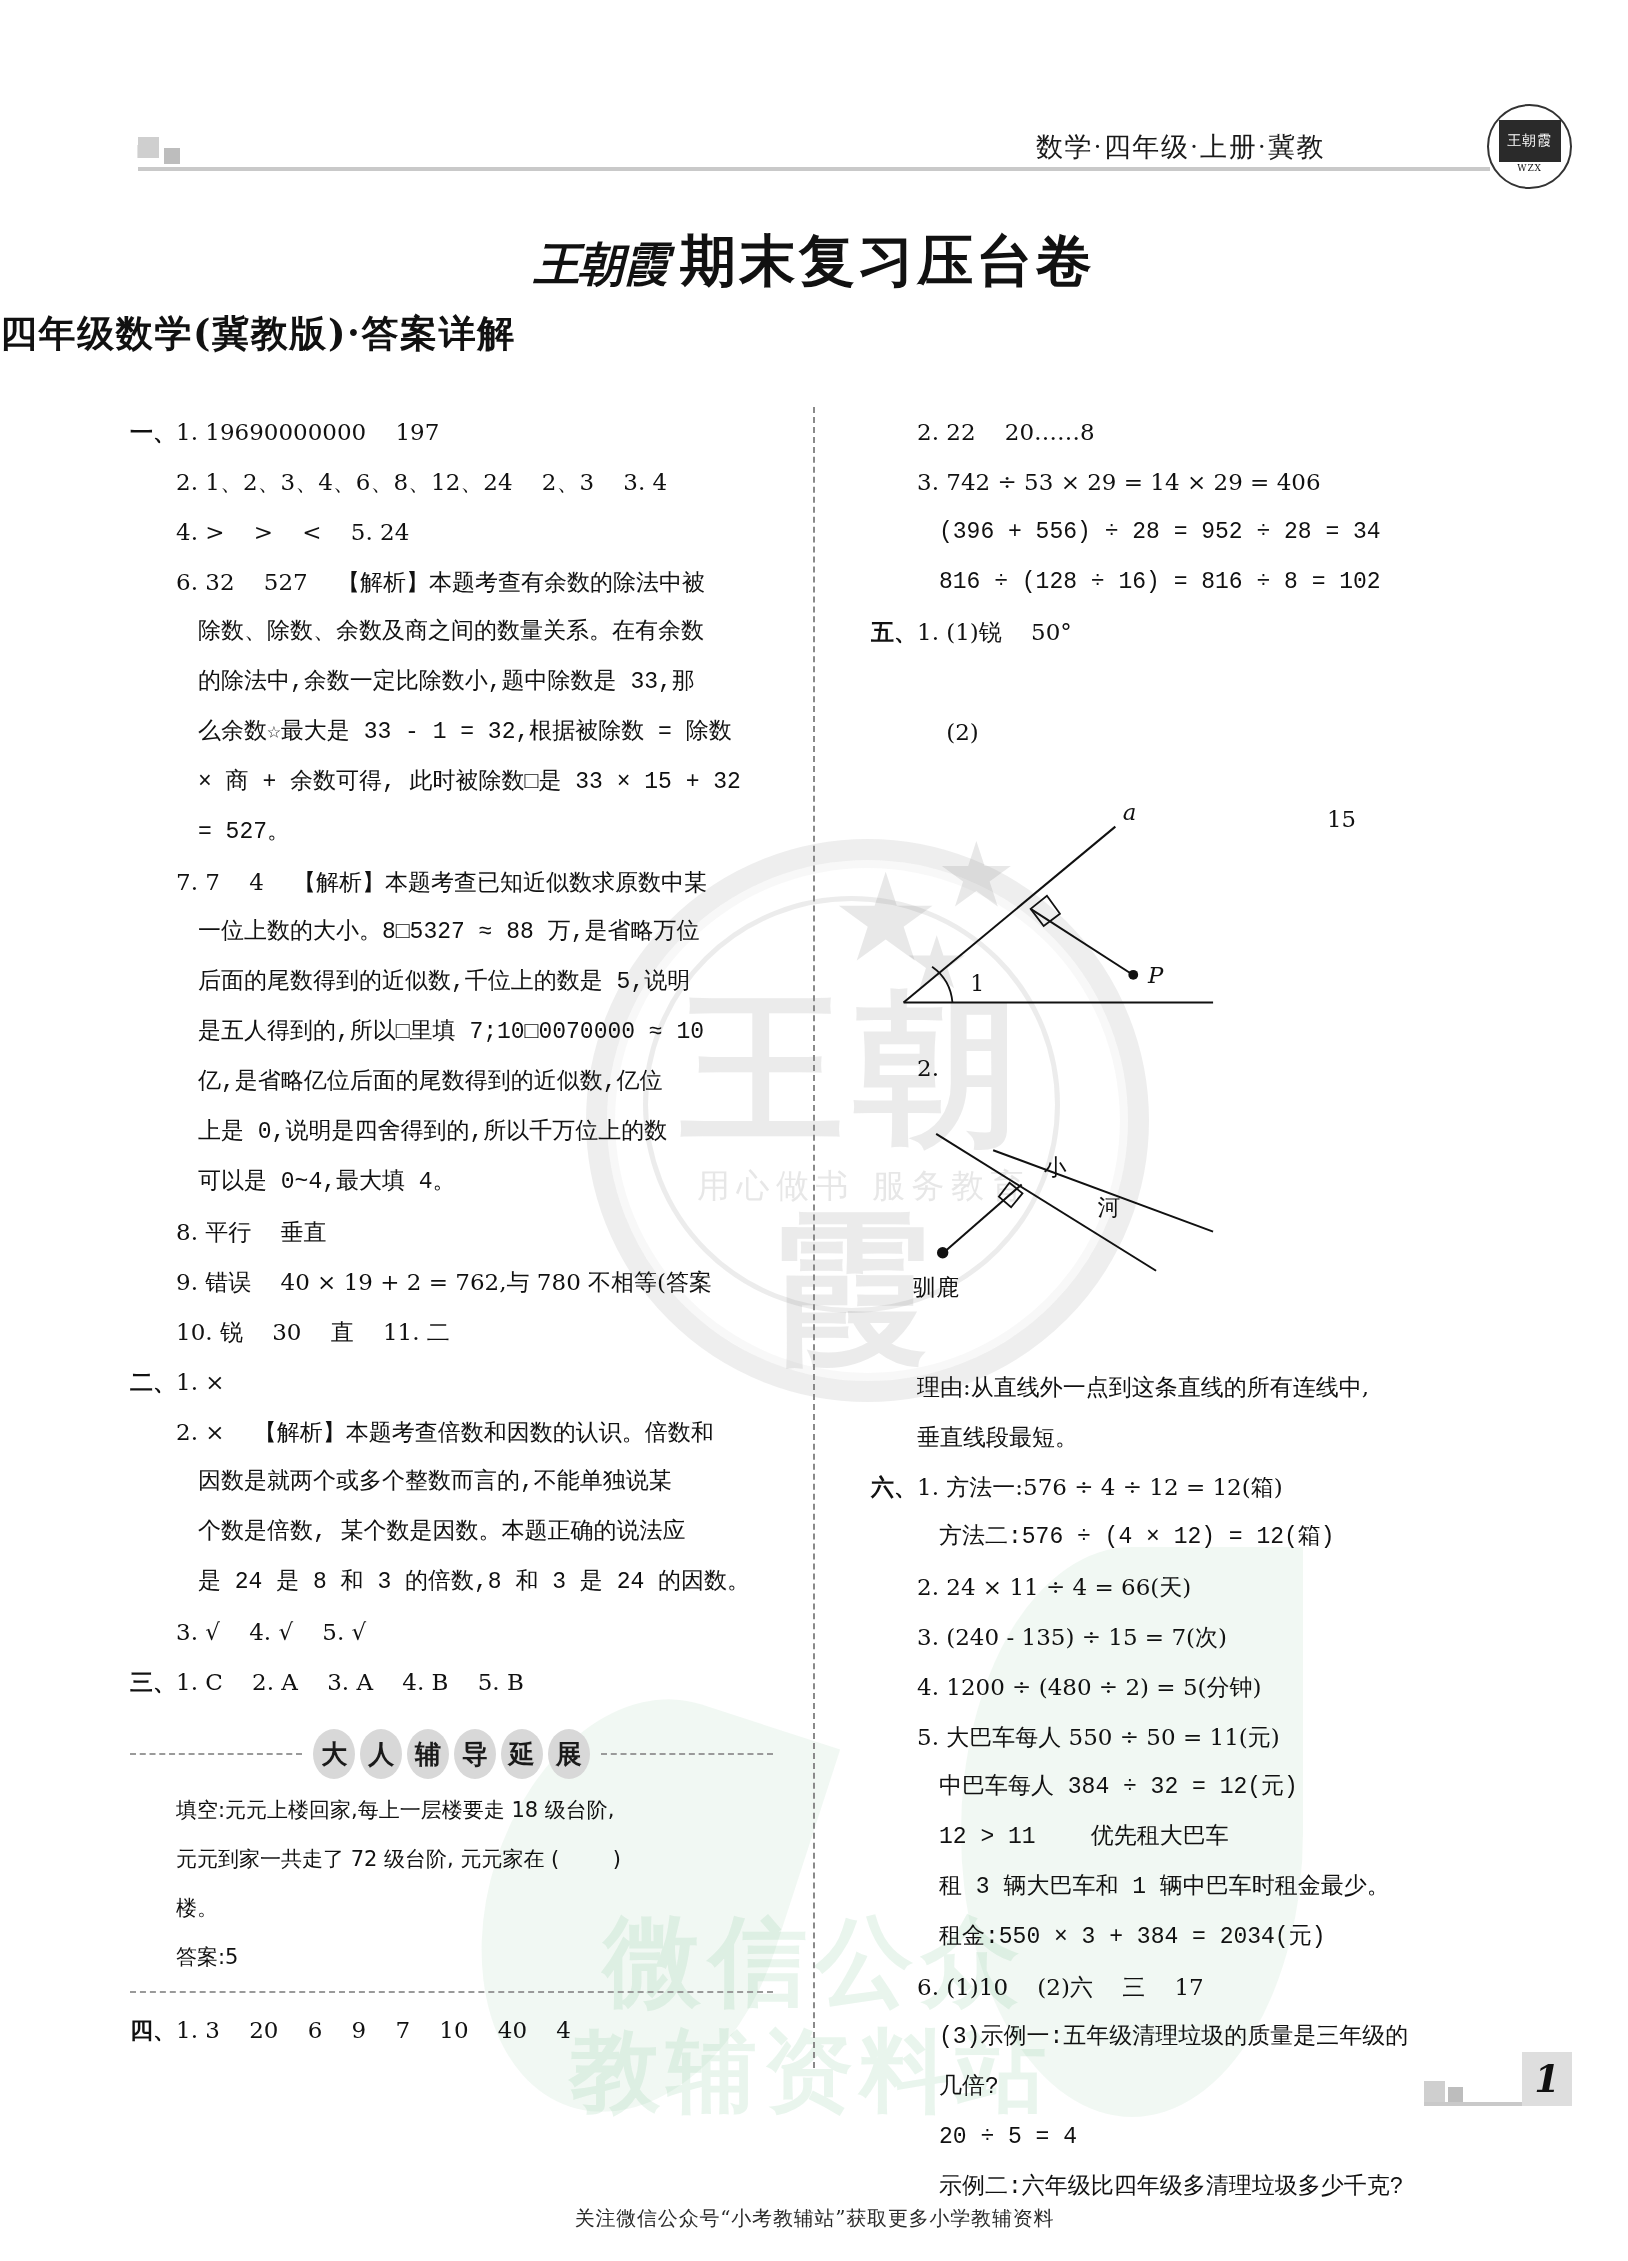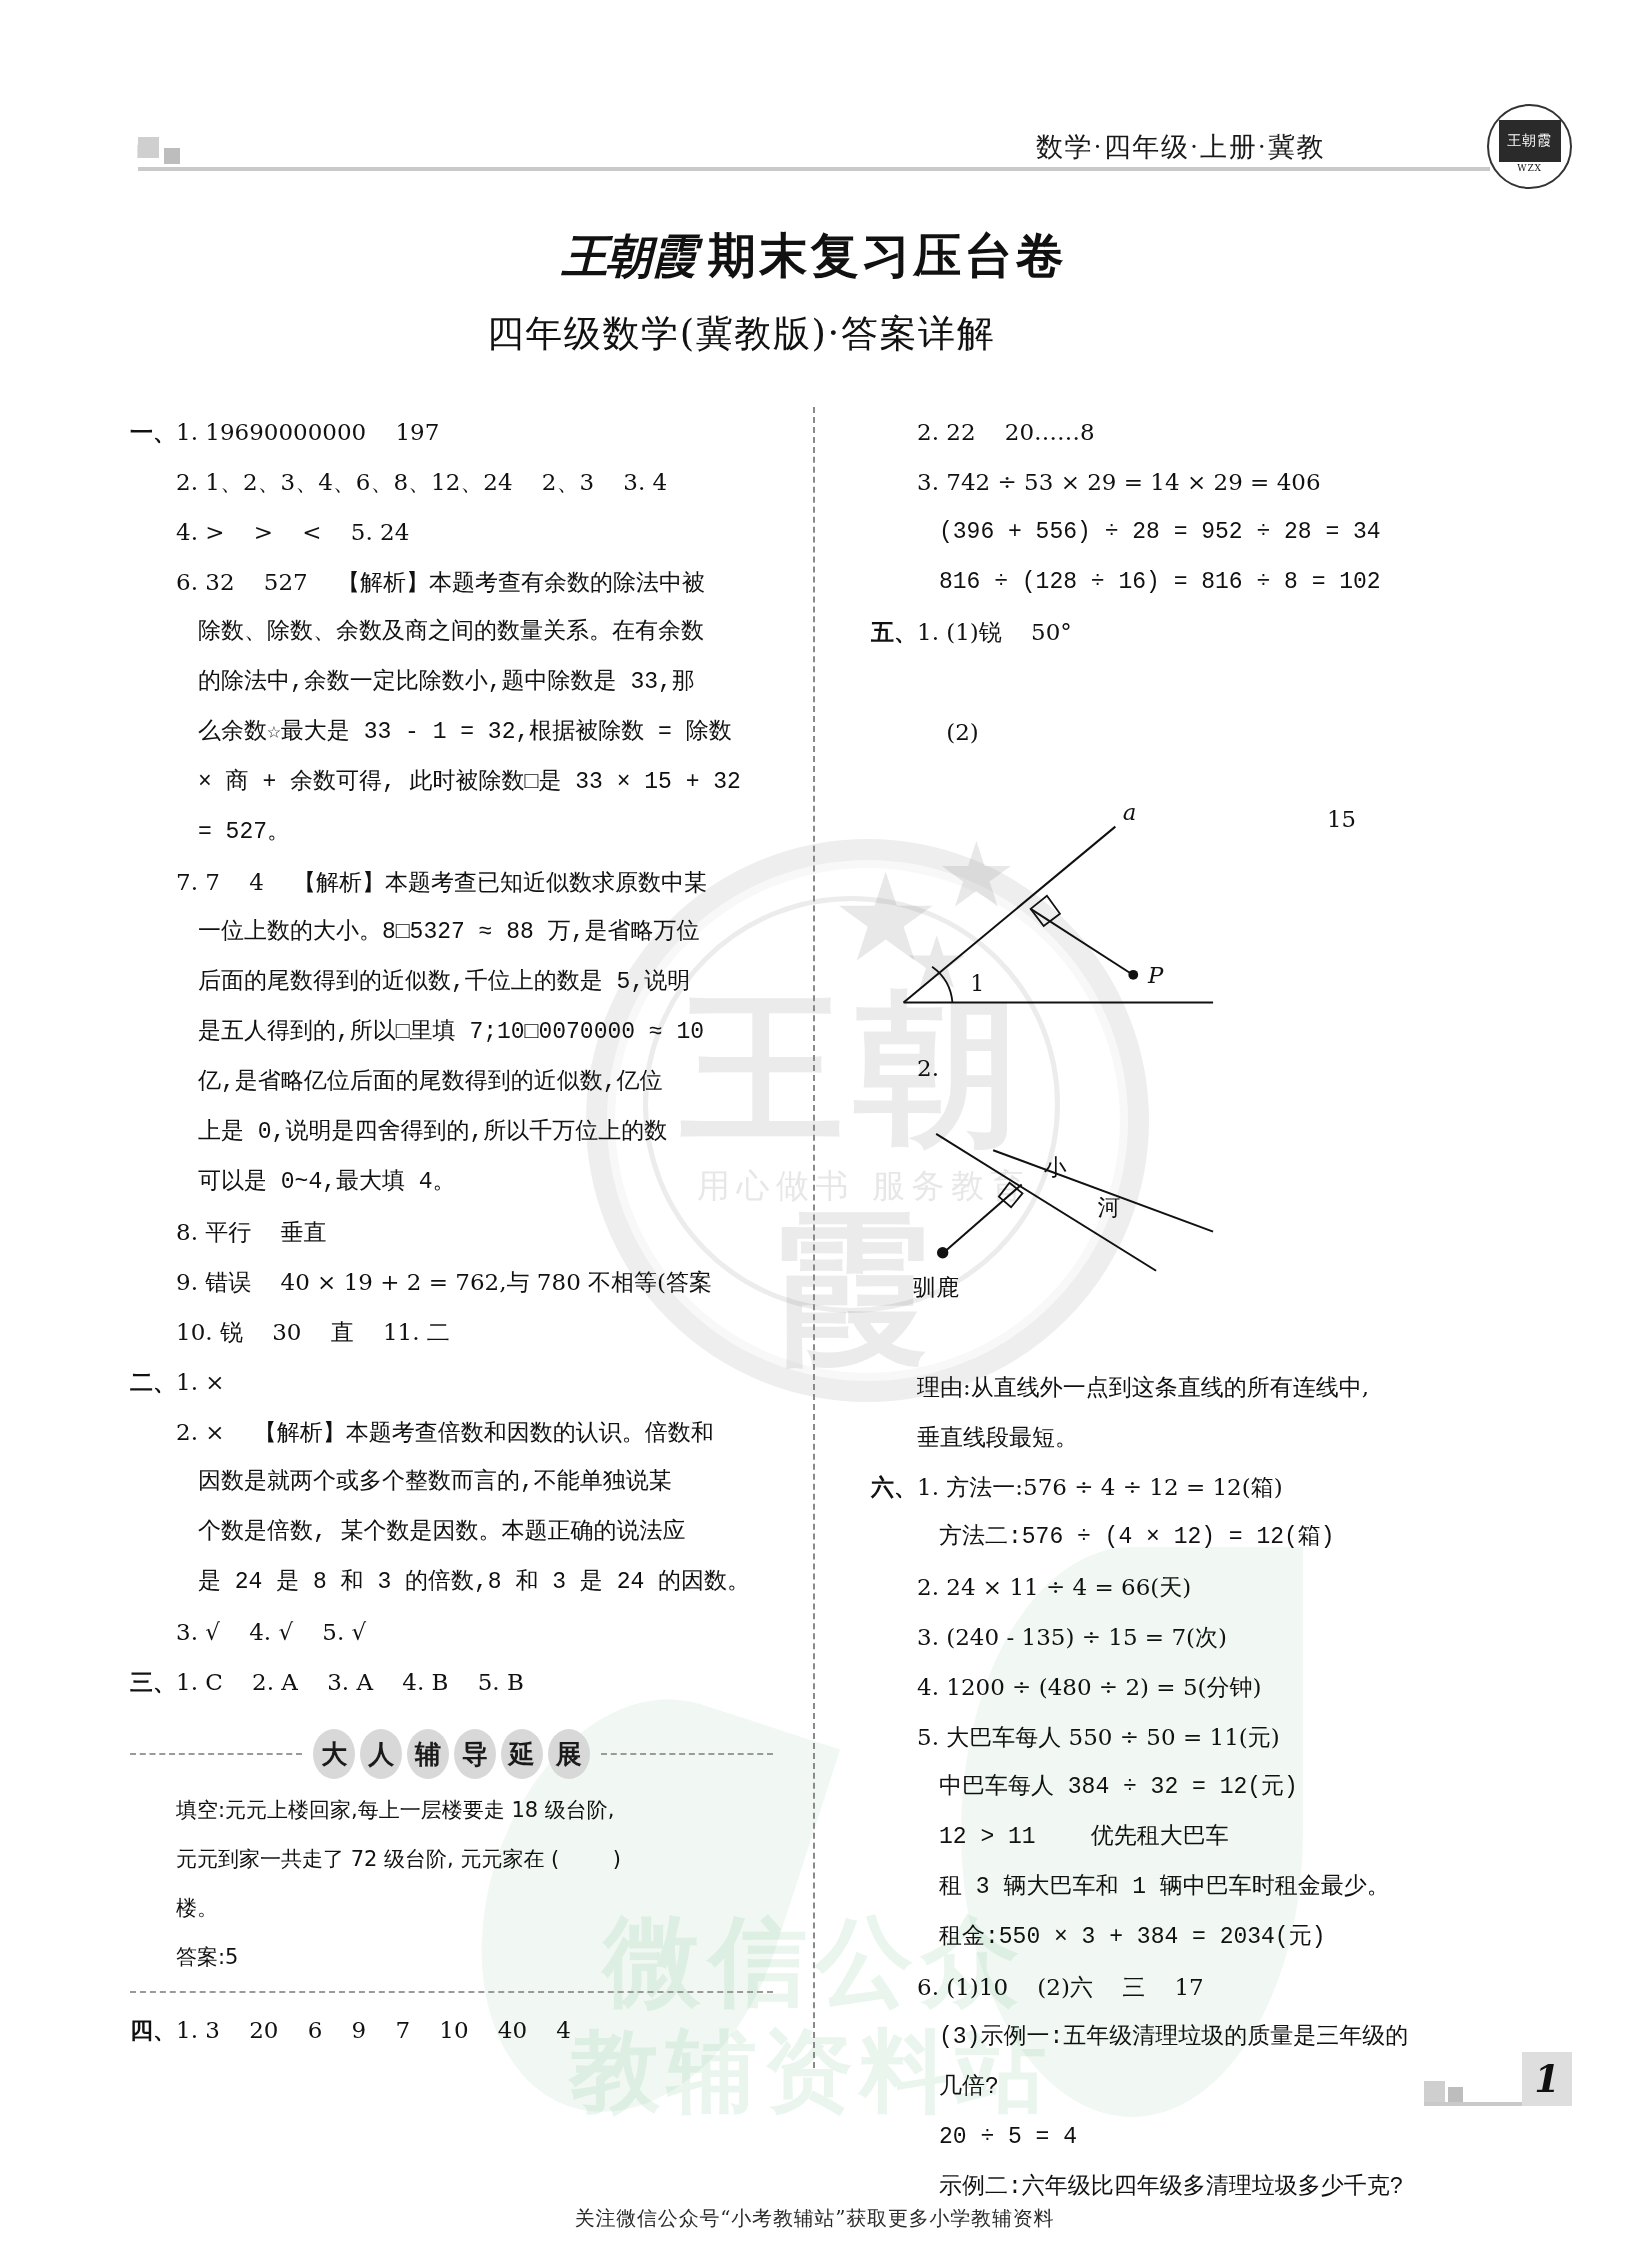--- a/index.html
+++ b/index.html
@@ -74,25 +74,25 @@
   .doc-title{
     position:absolute;left:0;top:224px;width:1629px;text-align:center;
     z-index:3;
   }
   .brand-script{
     font-size:46px;font-weight:bold;font-style:italic;
     font-family:"DejaVu Serif",serif;letter-spacing:-1.6px;
     margin-right:13px;
   }
   .main-title-text{
-    font-size:48px;font-weight:bold;letter-spacing:3.3px;text-align:center;
+    font-size:56px;font-weight:bold;letter-spacing:3.3px;text-align:center;
   }
   .doc-subtitle{
-    position:absolute;left:0;top:309px;width:1482px;text-align:center;
-    font-size:37px;letter-spacing:1.6px;z-index:3;
+    position:absolute;left:0;top:309px;width:1482px;
+    font-size:37px;letter-spacing:1.6px;z-index:3;font-weight:bold;
   }
   
   .col{
     position:absolute;top:407px;width:643px;z-index:2;
     font-size:23px;line-height:50px;
   }
   .col-left{left:130px;}
   .col-right{left:871px;}
   .divider{
     position:absolute;left:813px;top:407px;width:0;height:1661px;

